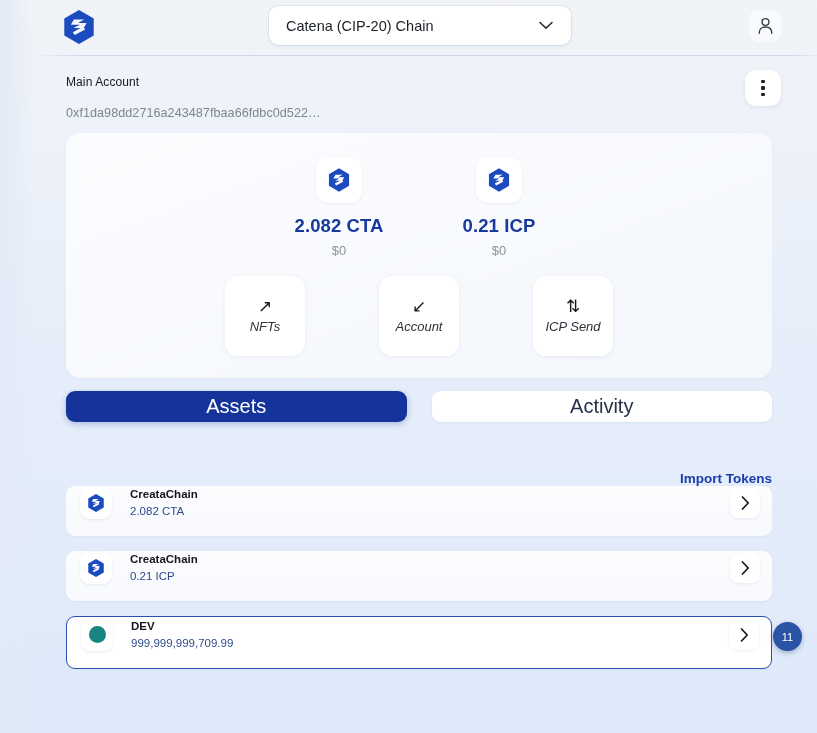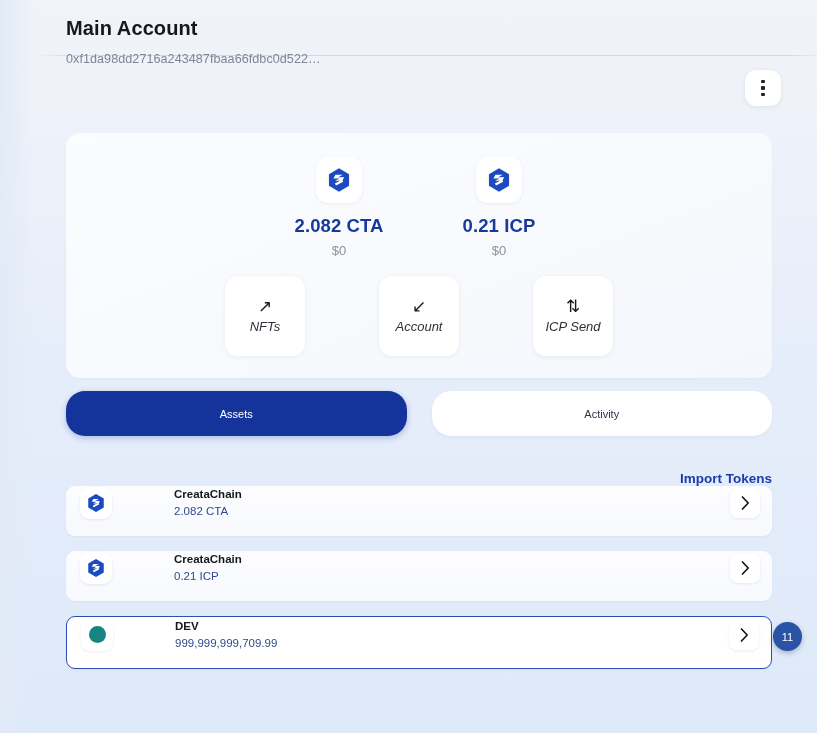--- a/index.html
+++ b/index.html
@@ -99,23 +99,23 @@
 
   
   .account-row {
     position: relative;
     margin: 0;
     padding: 18px 0 0 66px;
     height: 58px;
     box-sizing: border-box;
   }
   .account-name {
-    font-size: 20px;
+    font-size: 12px;
     color: #15181d;
-    font-weight: 700;
+    font-weight: 400;
     line-height: 20px;
     letter-spacing: 0.1px;
   }
   .account-addr {
     font-size: 12.6px;
     color: #7d8694;
     line-height: 18px;
     margin-top: 12px;
     letter-spacing: 0.05px;
   }
@@ -224,26 +224,26 @@
   .tabs {
     position: absolute;
     left: 66px;
     top: 391px;
     width: 706px;
     display: flex;
     gap: 25px;
   }
   .tab {
     flex: 1;
-    height: 45px;
-    border-radius: 19px;
-    display: flex;
-    align-items: center;
-    justify-content: center;
-    font-size: 11px;
+    height: 31px;
+    border-radius: 9px;
+    display: flex;
+    align-items: center;
+    justify-content: center;
+    font-size: 20px;
     background: #ffffff;
     color: #27324a;
     box-shadow: 0 1px 3px rgba(50,80,130,0.07);
     cursor: pointer;
   }
   .tab.active {
     background: #15349b;
     color: #ffffff;
     box-shadow: 0 2px 6px rgba(21,52,155,0.28);
   }
@@ -270,21 +270,20 @@
     height: 50px;
     background: linear-gradient(180deg, #fdfdff 0%, #f7f9fd 100%);
     border-radius: 9px;
     display: flex;
     align-items: center;
     padding: 0 12px 16px 14px;
     box-sizing: border-box;
     margin-bottom: 15px;
     box-shadow: 0 1px 2px rgba(50,80,130,0.05);
     cursor: pointer;
-    gap: 44px;
   }
   .asset-row.selected {
     border: 1.5px solid #2d4fb5;
     height: 53px;
     background: #ffffff;
   }
   .asset-icon {
     width: 32px;
     height: 32px;
     background: #ffffff;
@@ -345,20 +344,42 @@
     align-items: center;
     justify-content: center;
     box-shadow: 0 2px 5px rgba(20,40,90,0.30);
   }
 </style>
 </head>
 <body>
 
 <div class="app">
 
+  <div class="header">
+    <svg class="logo" viewBox="0 0 40 40">
+      <polygon points="20,2 35.5,11 35.5,29 20,38 4.5,29 4.5,11" fill="#1b4bbf"></polygon>
+      <polygon points="20,5.2 32.7,12.6 32.7,27.4 20,34.8 7.3,27.4 7.3,12.6" fill="#1b4bbf"></polygon>
+      <path d="M25.5 12 L14.5 12 L11.5 17.5 L21 17.5 L14 21 L25 21 L28 15.8 L19 15.8 Z" fill="#ffffff" opacity="0.95"></path>
+      <path d="M24.5 19.5 L13.5 25.5 L15.5 28.5 L26.5 22.5 Z" fill="#ffffff" opacity="0.95"></path>
+    </svg>
+
+    <div class="chain-select">
+      <span class="chain-label">Catena (CIP-20) Chain</span>
+      <svg class="chevron-down" viewBox="0 0 14 9">
+        <path d="M1 1.5 L7 7.2 L13 1.5" fill="none" stroke="#2b3038" stroke-width="1.6" stroke-linecap="round" stroke-linejoin="round"></path>
+      </svg>
+    </div>
+
+    <div class="profile-btn">
+      <svg width="17" height="18" viewBox="0 0 17 18">
+        <circle cx="8.5" cy="5" r="3.4" fill="none" stroke="#3a4048" stroke-width="1.4"></circle>
+        <path d="M2.2 16.2 C2.2 11.9 5.0 10.0 8.5 10.0 C12.0 10.0 14.8 11.9 14.8 16.2" fill="none" stroke="#3a4048" stroke-width="1.4" stroke-linecap="round"></path>
+      </svg>
+    </div>
+  </div>
   <div class="header-divider"></div>
 
   <div class="account-row">
     <div class="account-name">Main Account</div>
     <div class="account-addr">0xf1da98dd2716a243487fbaa66fdbc0d522…</div>
   </div>
   <div class="kebab-btn">
     <i></i>
     <i></i>
     <i></i>

